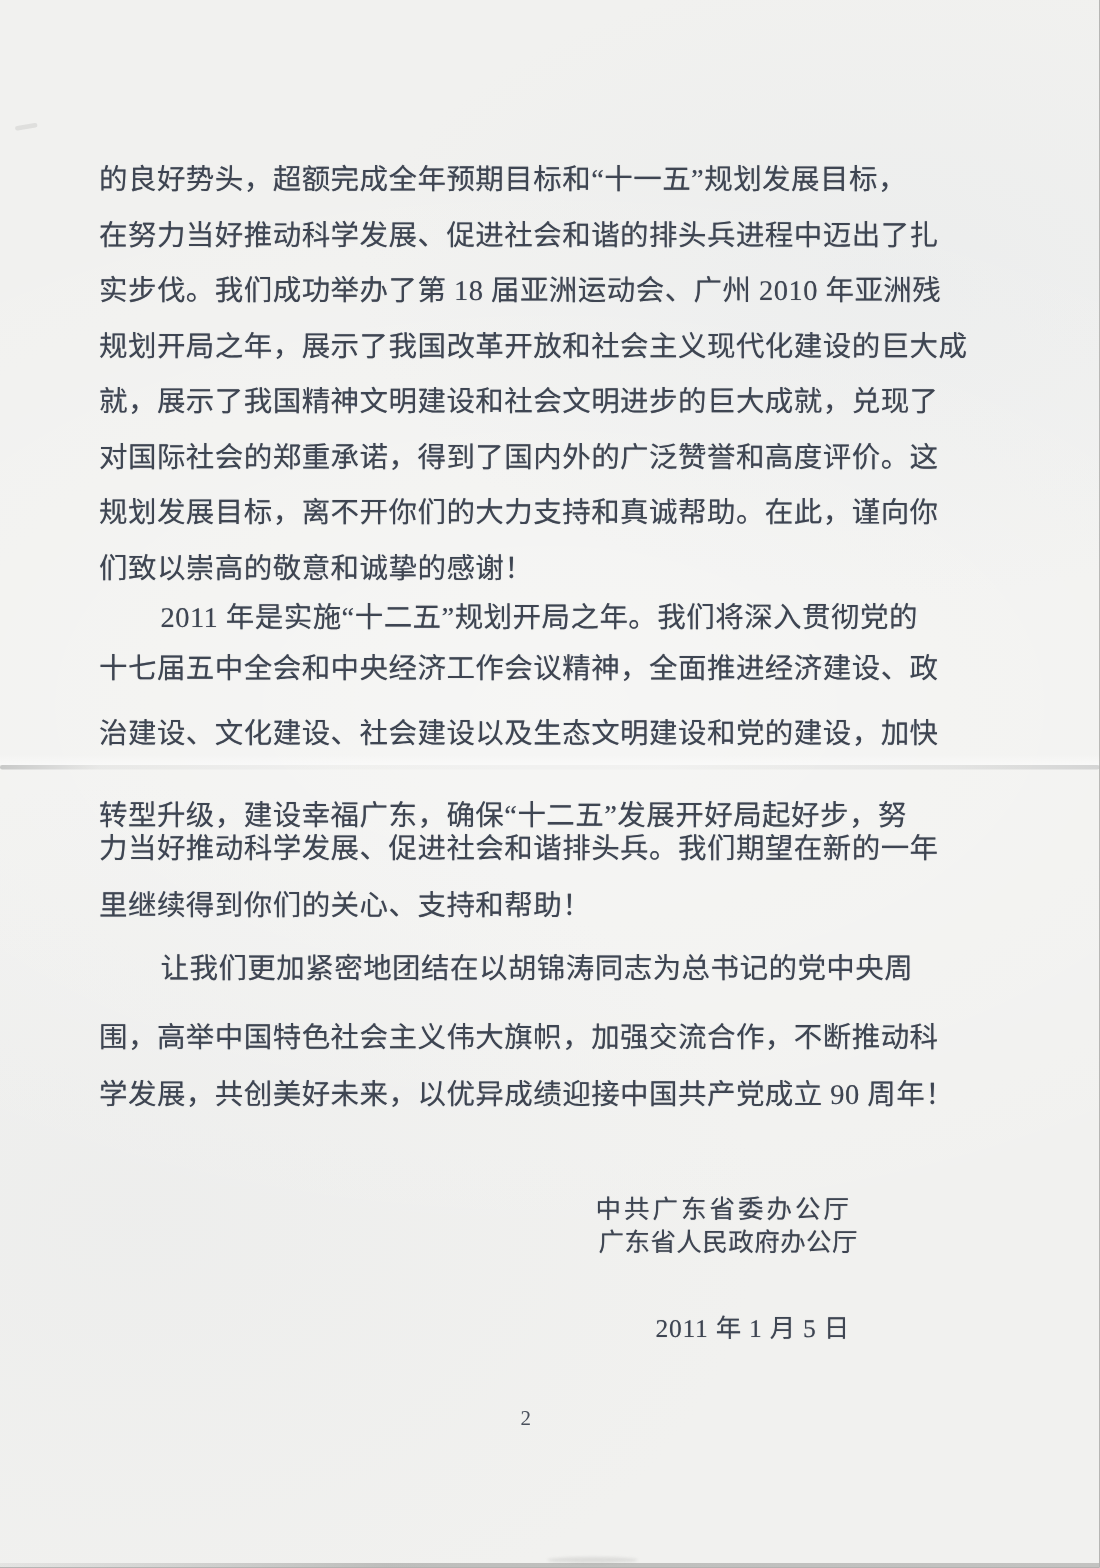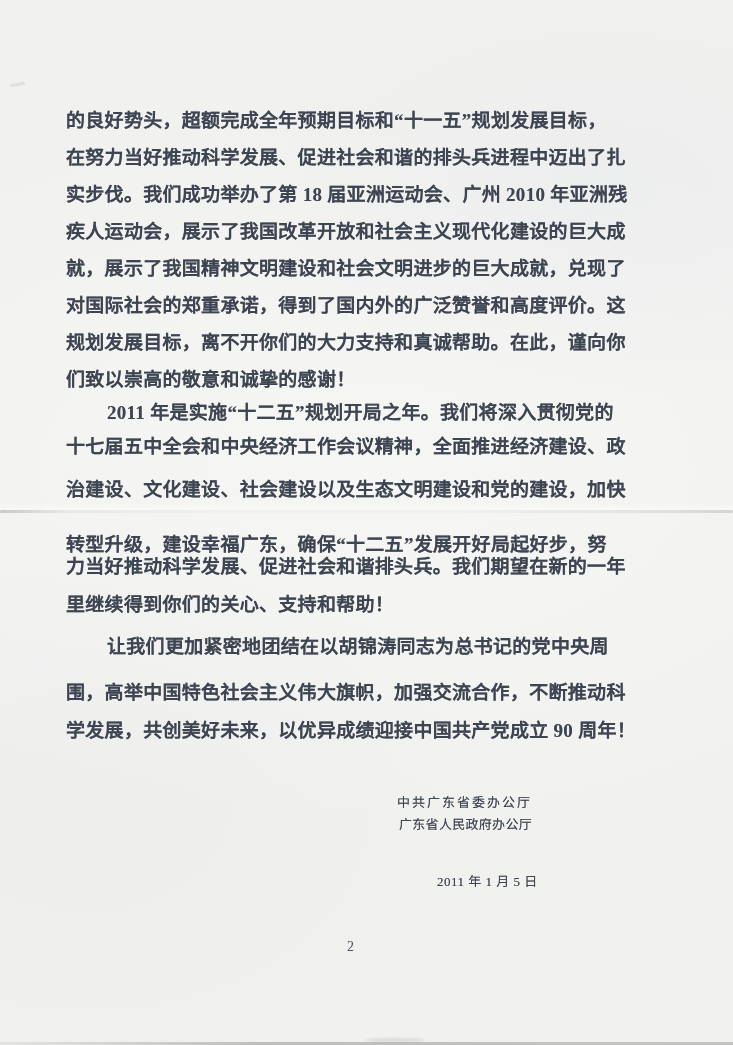--- a/index.html
+++ b/index.html
@@ -22,26 +22,25 @@
   }
   .line {
     position: absolute;
     left: 66px;
     font-size: 19px;
     letter-spacing: 0.3px;
     line-height: 24px;
     color: #3e4552;
     white-space: pre;
     text-shadow: 0 0 0.5px rgba(62, 69, 82, 0.55);
-    font-weight: bold;
   }
   .indent { left: 107px; }
   .sig-line {
     position: absolute;
-    font-size: 13px;
+    font-size: 17px;
     color: #3e4552;
     white-space: pre;
     text-shadow: 0 0 0.5px rgba(62, 69, 82, 0.55);
   }
   .sig-org1 { left: 397px; top: 792px; letter-spacing: 2px; }
   .sig-org2 { left: 399px; top: 814px; letter-spacing: 0.3px; }
   .sig-date { left: 437px; top: 871px; letter-spacing: 0.5px; }
   .page-number {
     position: absolute;
     left: 347px;
@@ -113,21 +112,21 @@
   <div class="speck"></div>
   <div class="fold-highlight"></div>
   <div class="fold-crease"></div>
   <div class="bottom-edge"></div>
   <div class="smudge"></div>
 
   <div>
     <div class="line" style="top:109px">的良好势头，超额完成全年预期目标和“十一五”规划发展目标，</div>
     <div class="line" style="top:146px">在努力当好推动科学发展、促进社会和谐的排头兵进程中迈出了扎</div>
     <div class="line" style="top:183px">实步伐。我们成功举办了第 18 届亚洲运动会、广州 2010 年亚洲残</div>
-    <div class="line" style="top:220px">疾人运动会，展示了我国改革开放和社会主义现代化建设的巨大成</div>
+    <div class="line" style="top:220px">规划开局之年，展示了我国改革开放和社会主义现代化建设的巨大成</div>
     <div class="line" style="top:257px">就，展示了我国精神文明建设和社会文明进步的巨大成就，兑现了</div>
     <div class="line" style="top:294px">对国际社会的郑重承诺，得到了国内外的广泛赞誉和高度评价。这</div>
     <div class="line" style="top:331px">规划发展目标，离不开你们的大力支持和真诚帮助。在此，谨向你</div>
     <div class="line" style="top:368px">们致以崇高的敬意和诚挚的感谢！</div>
   </div>
 
   <div>
     <div class="line indent" style="top:401px">2011 年是实施“十二五”规划开局之年。我们将深入贯彻党的</div>
     <div class="line" style="top:435px">十七届五中全会和中央经济工作会议精神，全面推进经济建设、政</div>
     <div class="line" style="top:478px">治建设、文化建设、社会建设以及生态文明建设和党的建设，加快</div>

